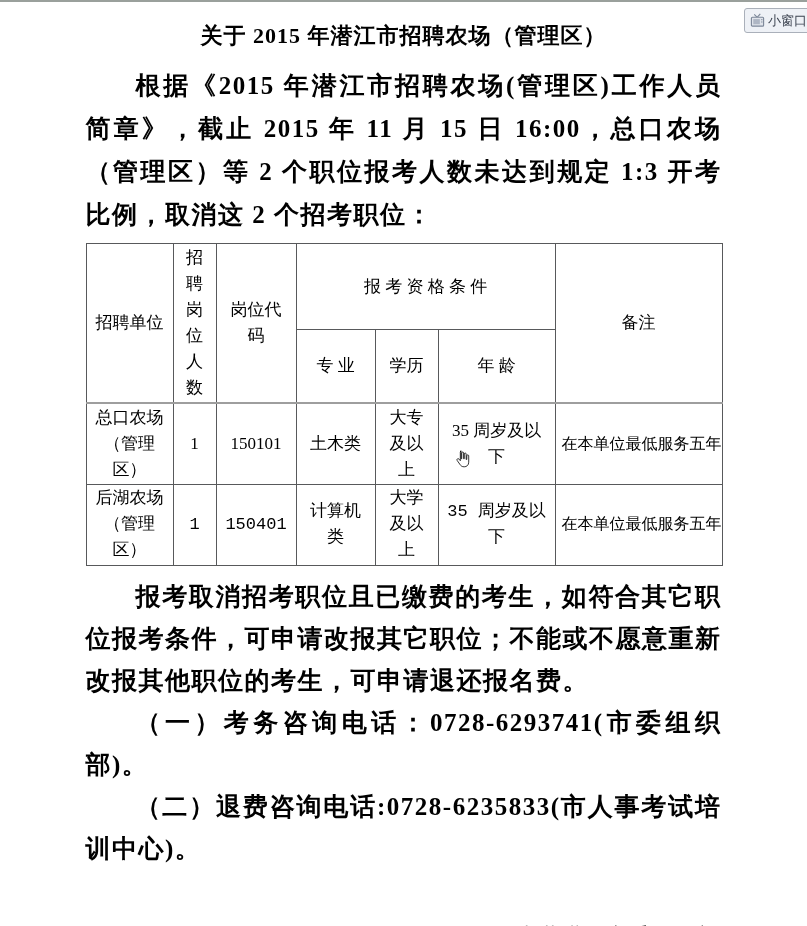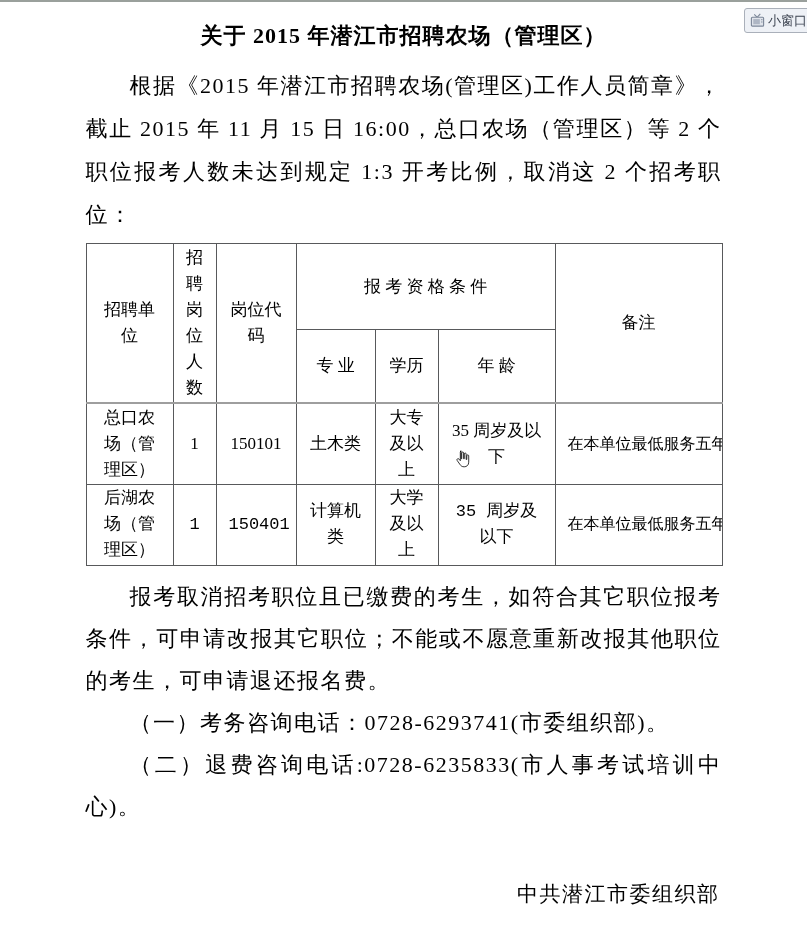--- a/index.html
+++ b/index.html
@@ -32,39 +32,40 @@
   .content{width:636px;margin:0 auto;}
 
   .doc-title{
     margin:14px 0 0 0;
     font-size:22px;line-height:40px;
     font-weight:bold;text-align:center;
     letter-spacing:1px;
   }
   .body-par{
     margin:6px 0 0 0;
-    font-size:22px;line-height:42px;
+    font-size:25px;line-height:42px;
     letter-spacing:1.5px;
     text-align:justify;
     text-indent:2em;
+    font-weight:bold;
   }
   .par1{margin-top:8px;line-height:43px;}
 
   table.jobs{
     width:636px;
     margin-top:7px;
     border-collapse:collapse;
     table-layout:fixed;
     font-size:17px;
     text-align:center;
   }
   table.jobs td,table.jobs th{
     border:1px solid #58595b;
     font-weight:normal;
-    padding:1px 12px;
+    padding:1px 6px;
     line-height:26px;
     vertical-align:middle;
     overflow:hidden;
   }
   table.jobs tr.data-row-first td{border-top:2px solid #9e9e9e;}
   td.count-cell{vertical-align:top;padding-top:4px;}
   td.remark-cell{font-size:16px;white-space:nowrap;letter-spacing:0;}
   .h-row-a{height:46px;}
   .h-row-b{height:39px;}
   .d-row-1{height:55px;}

